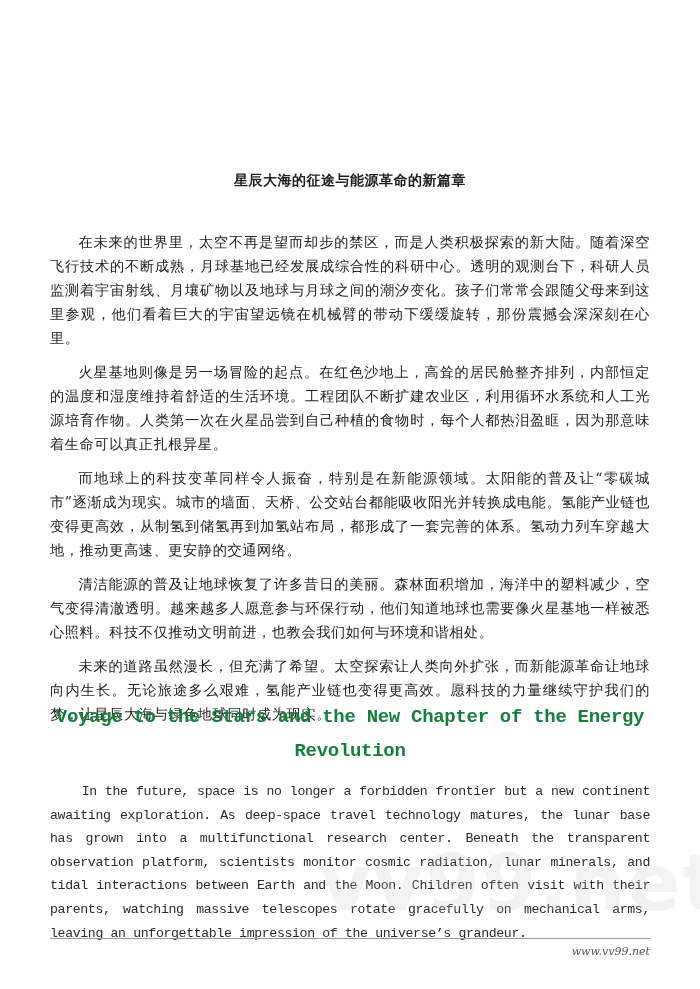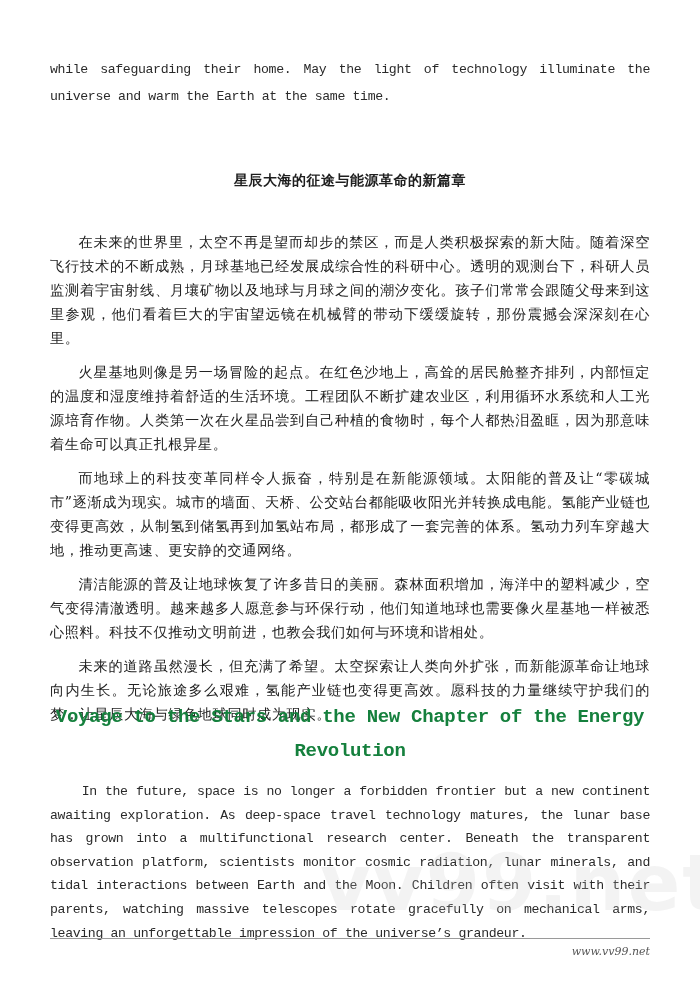--- a/index.html
+++ b/index.html
@@ -49,23 +49,20 @@
       font-family: "DejaVu Sans", "Liberation Sans", sans-serif; font-weight: bold;
       font-size: 78px; color: rgba(200,200,200,0.22); letter-spacing: 2px;
       pointer-events: none;
     }
   </style>
 </head>
 <body>
 
 <div class="page">
 
-  <div class="en-top mono">
-    <p>while safeguarding their home. May the light of technology illuminate the universe and warm the Earth at the same time.</p>
-  </div>
 
   <div class="cn-title">星辰大海的征途与能源革命的新篇章</div>
 
   <div class="cn-body serif">
     <p>在未来的世界里，太空不再是望而却步的禁区，而是人类积极探索的新大陆。随着深空飞行技术的不断成熟，月球基地已经发展成综合性的科研中心。透明的观测台下，科研人员监测着宇宙射线、月壤矿物以及地球与月球之间的潮汐变化。孩子们常常会跟随父母来到这里参观，他们看着巨大的宇宙望远镜在机械臂的带动下缓缓旋转，那份震撼会深深刻在心里。</p>
     <p>火星基地则像是另一场冒险的起点。在红色沙地上，高耸的居民舱整齐排列，内部恒定的温度和湿度维持着舒适的生活环境。工程团队不断扩建农业区，利用循环水系统和人工光源培育作物。人类第一次在火星品尝到自己种植的食物时，每个人都热泪盈眶，因为那意味着生命可以真正扎根异星。</p>
     <p>而地球上的科技变革同样令人振奋，特别是在新能源领域。太阳能的普及让“零碳城市”逐渐成为现实。城市的墙面、天桥、公交站台都能吸收阳光并转换成电能。氢能产业链也变得更高效，从制氢到储氢再到加氢站布局，都形成了一套完善的体系。氢动力列车穿越大地，推动更高速、更安静的交通网络。</p>
     <p>清洁能源的普及让地球恢复了许多昔日的美丽。森林面积增加，海洋中的塑料减少，空气变得清澈透明。越来越多人愿意参与环保行动，他们知道地球也需要像火星基地一样被悉心照料。科技不仅推动文明前进，也教会我们如何与环境和谐相处。</p>
     <p>未来的道路虽然漫长，但充满了希望。太空探索让人类向外扩张，而新能源革命让地球向内生长。无论旅途多么艰难，氢能产业链也变得更高效。愿科技的力量继续守护我们的梦，让星辰大海与绿色地球同时成为现实。</p>
   </div>

